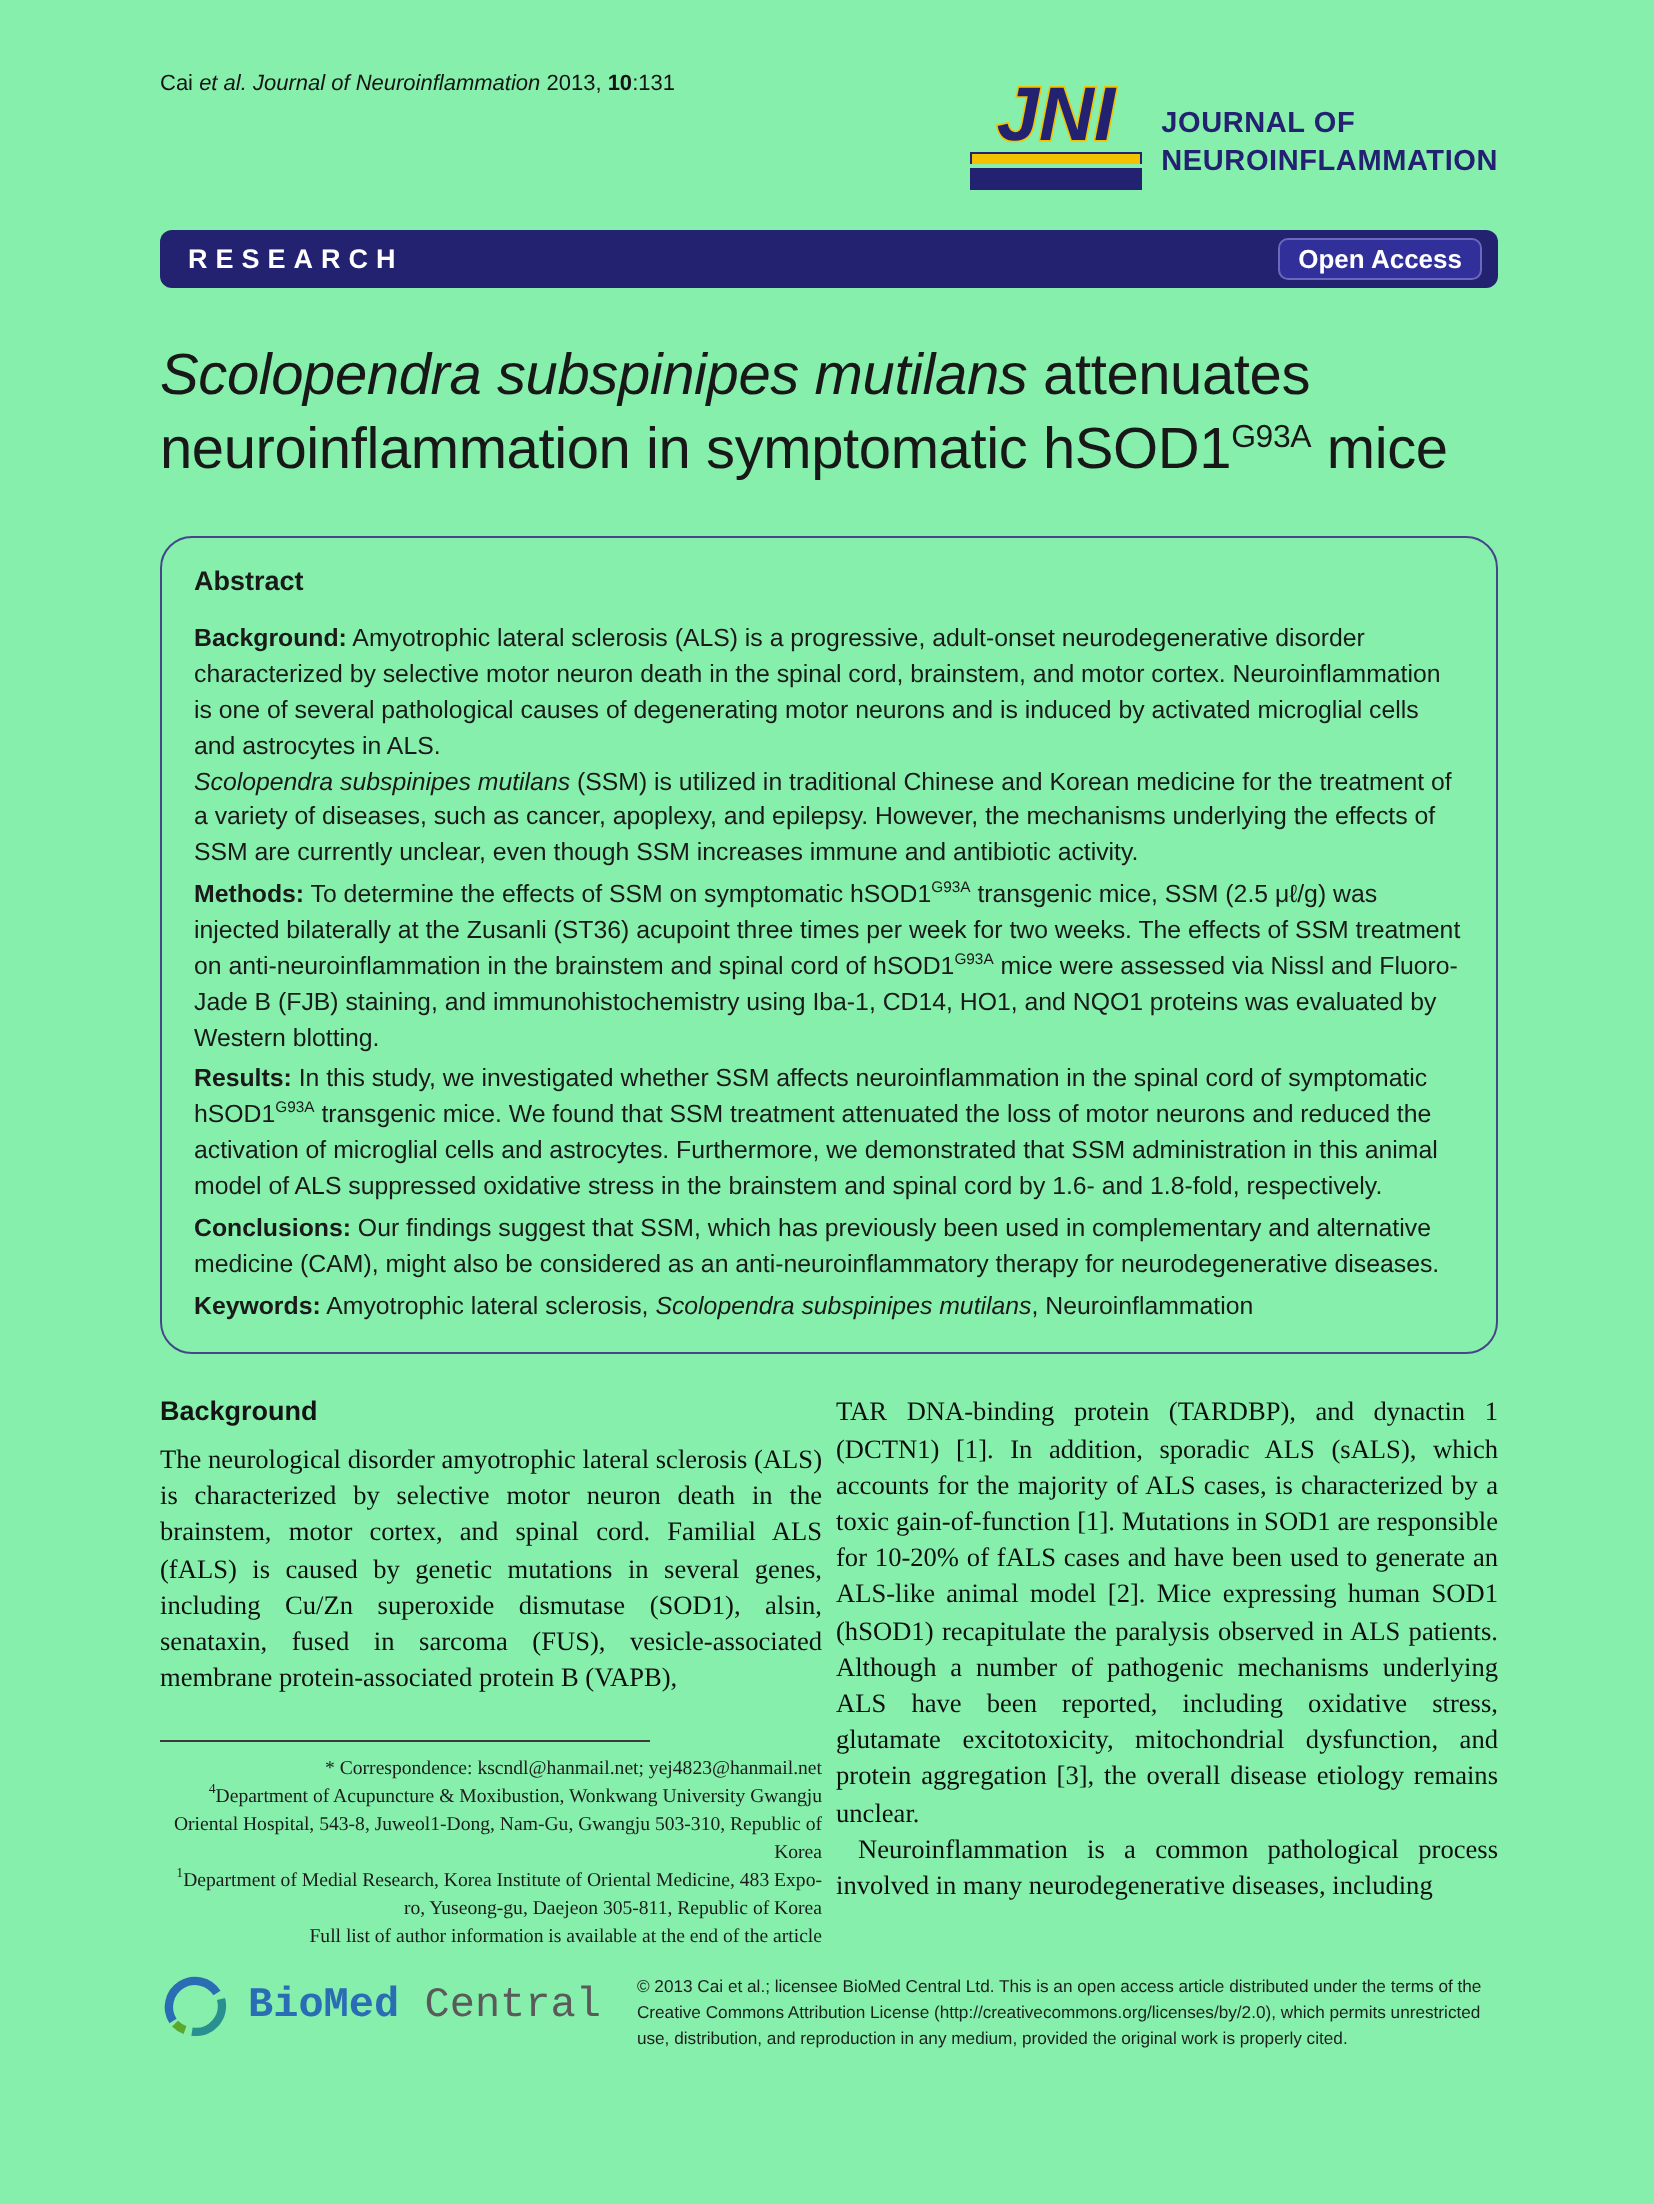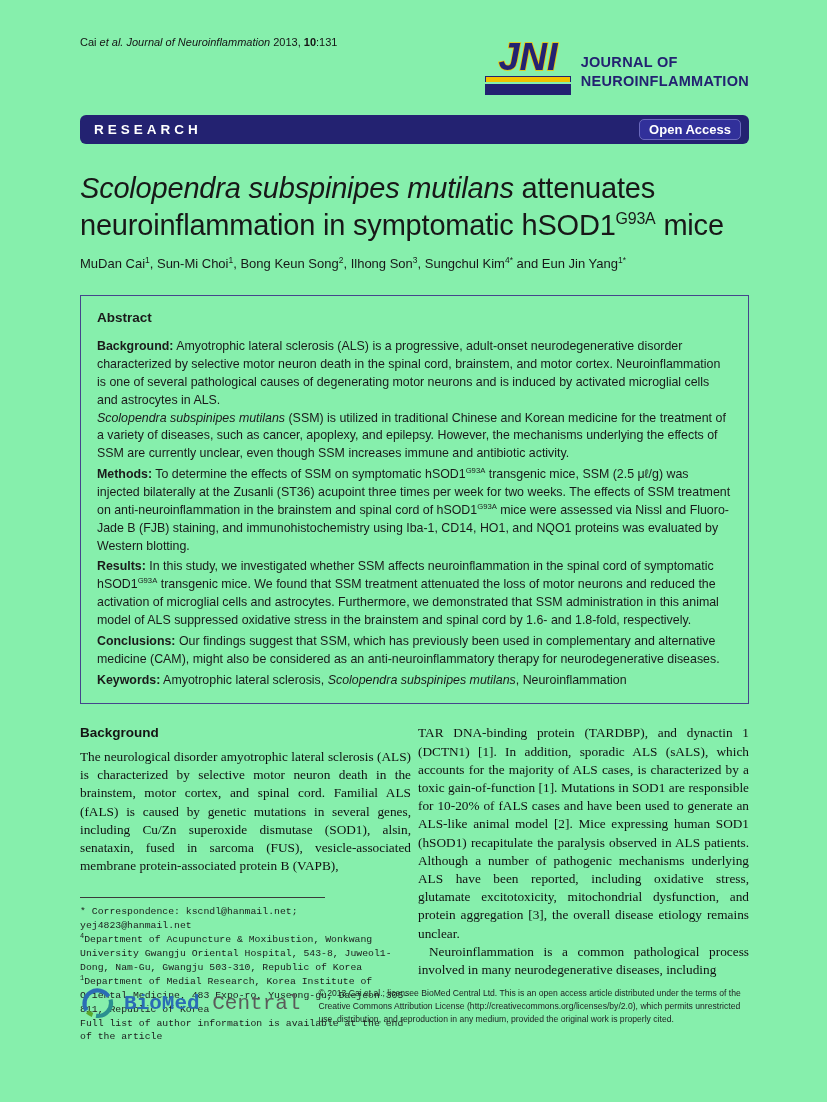--- a/index.html
+++ b/index.html
@@ -31,35 +31,35 @@
     color:#fff; font-weight:bold; font-size:13px; padding:2px 9px;
   }
   
   .title { margin-top:26px; font-size:29px; font-weight:400; line-height:1.27; color:#181818; letter-spacing:-.2px; }
   .title i { font-style:italic; }
   .title sup { font-size:.55em; vertical-align:super; line-height:0; }
   .authors { margin-top:12px; font-size:13px; color:#181818; }
   .authors sup { font-size:.65em; vertical-align:super; line-height:0; }
   
   .abs {
-    margin-top:24px; border:1.4px solid #45458c; border-radius:0;
+    margin-top:24px; border:1.4px solid #45458c; border-radius:16px;
     padding:12px 16px 14px 16px; font-size:12.4px; line-height:1.44; color:#1a1a1a;
   }
   .abs h2 { font-size:13.5px; font-weight:bold; margin-bottom:11px; }
   .abs p { margin-top:3px; }
   .abs p.cont { margin-top:0; }
   .abs b { font-weight:bold; }
   .abs i { font-style:italic; }
   .abs sup { font-size:.62em; vertical-align:super; line-height:0; }
   
   .cols { margin-top:20px; display:flex; gap:7px; font-family:"Liberation Serif", serif; font-size:13.3px; line-height:1.37; text-align:justify; color:#101010; }
   .col { flex:1; min-width:0; }
   .col h3 { font-family:"Liberation Sans", sans-serif; font-size:13.5px; font-weight:bold; text-align:left; margin-bottom:5px; color:#141414; }
   .col p.indent { text-indent:11px; }
-  .fnote { font-family:Liberation Mono, monospace; font-size:9.8px; line-height:1.42; text-align:left; color:#1c1c1c; }
+  .fnote { font-family:Liberation Serif, serif; font-size:9.8px; line-height:1.42; text-align:right; color:#1c1c1c; }
   .fnote-rule { width:245px; border-top:1px solid #3a3a3a; margin:22px 0 7px 0; }
   .fnote sup { font-size:.7em; vertical-align:super; line-height:0; }
   
   .foot { position:absolute; left:80px; right:78px; top:985px; display:flex; align-items:flex-start; gap:18px; }
   .bmc { display:flex; align-items:center; gap:8px; min-width:182px; }
   .bmc-name { font-size:21px; white-space:nowrap;font-family:Liberation Mono, monospace; }
   .bmc-name .bm { font-weight:bold; color:#2a6db5; }
   .bmc-name .ct { color:#5a5a5a; }
   .copy { font-size:8.6px; line-height:1.5; color:#1e1e1e; flex:1; padding-top:2px; }
 </style>
@@ -87,21 +87,20 @@
     </div>
   </div>
 
   <div class="bar">
     <span class="res">RESEARCH</span>
     <span class="badge">Open Access</span>
   </div>
 
   <h1 class="title"><i>Scolopendra subspinipes mutilans</i><span> attenuates neuroinflammation in symptomatic hSOD1</span><sup>G93A</sup><span> mice</span></h1>
 
-  <div class="authors"><span>MuDan Cai</span><sup>1</sup><span>, Sun-Mi Choi</span><sup>1</sup><span>, Bong Keun Song</span><sup>2</sup><span>, Ilhong Son</span><sup>3</sup><span>, Sungchul Kim</span><sup>4*</sup><span> and Eun Jin Yang</span><sup>1*</sup></div>
 
   <div class="abs">
     <h2>Abstract</h2>
     <p><b>Background:</b><span> Amyotrophic lateral sclerosis (ALS) is a progressive, adult-onset neurodegenerative disorder characterized by selective motor neuron death in the spinal cord, brainstem, and motor cortex. Neuroinflammation is one of several pathological causes of degenerating motor neurons and is induced by activated microglial cells and astrocytes in ALS.</span></p>
     <p class="cont"><i>Scolopendra subspinipes mutilans</i><span> (SSM) is utilized in traditional Chinese and Korean medicine for the treatment of a variety of diseases, such as cancer, apoplexy, and epilepsy. However, the mechanisms underlying the effects of SSM are currently unclear, even though SSM increases immune and antibiotic activity.</span></p>
     <p><b>Methods:</b><span> To determine the effects of SSM on symptomatic hSOD1</span><sup>G93A</sup><span> transgenic mice, SSM (2.5 μℓ/g) was injected bilaterally at the Zusanli (ST36) acupoint three times per week for two weeks. The effects of SSM treatment on anti-neuroinflammation in the brainstem and spinal cord of hSOD1</span><sup>G93A</sup><span> mice were assessed via Nissl and Fluoro-Jade B (FJB) staining, and immunohistochemistry using Iba-1, CD14, HO1, and NQO1 proteins was evaluated by Western blotting.</span></p>
     <p><b>Results:</b><span> In this study, we investigated whether SSM affects neuroinflammation in the spinal cord of symptomatic hSOD1</span><sup>G93A</sup><span> transgenic mice. We found that SSM treatment attenuated the loss of motor neurons and reduced the activation of microglial cells and astrocytes. Furthermore, we demonstrated that SSM administration in this animal model of ALS suppressed oxidative stress in the brainstem and spinal cord by 1.6- and 1.8-fold, respectively.</span></p>
     <p><b>Conclusions:</b><span> Our findings suggest that SSM, which has previously been used in complementary and alternative medicine (CAM), might also be considered as an anti-neuroinflammatory therapy for neurodegenerative diseases.</span></p>
     <p><b>Keywords:</b><span> Amyotrophic lateral sclerosis, </span><i>Scolopendra subspinipes mutilans</i><span>, Neuroinflammation</span></p>
   </div>

